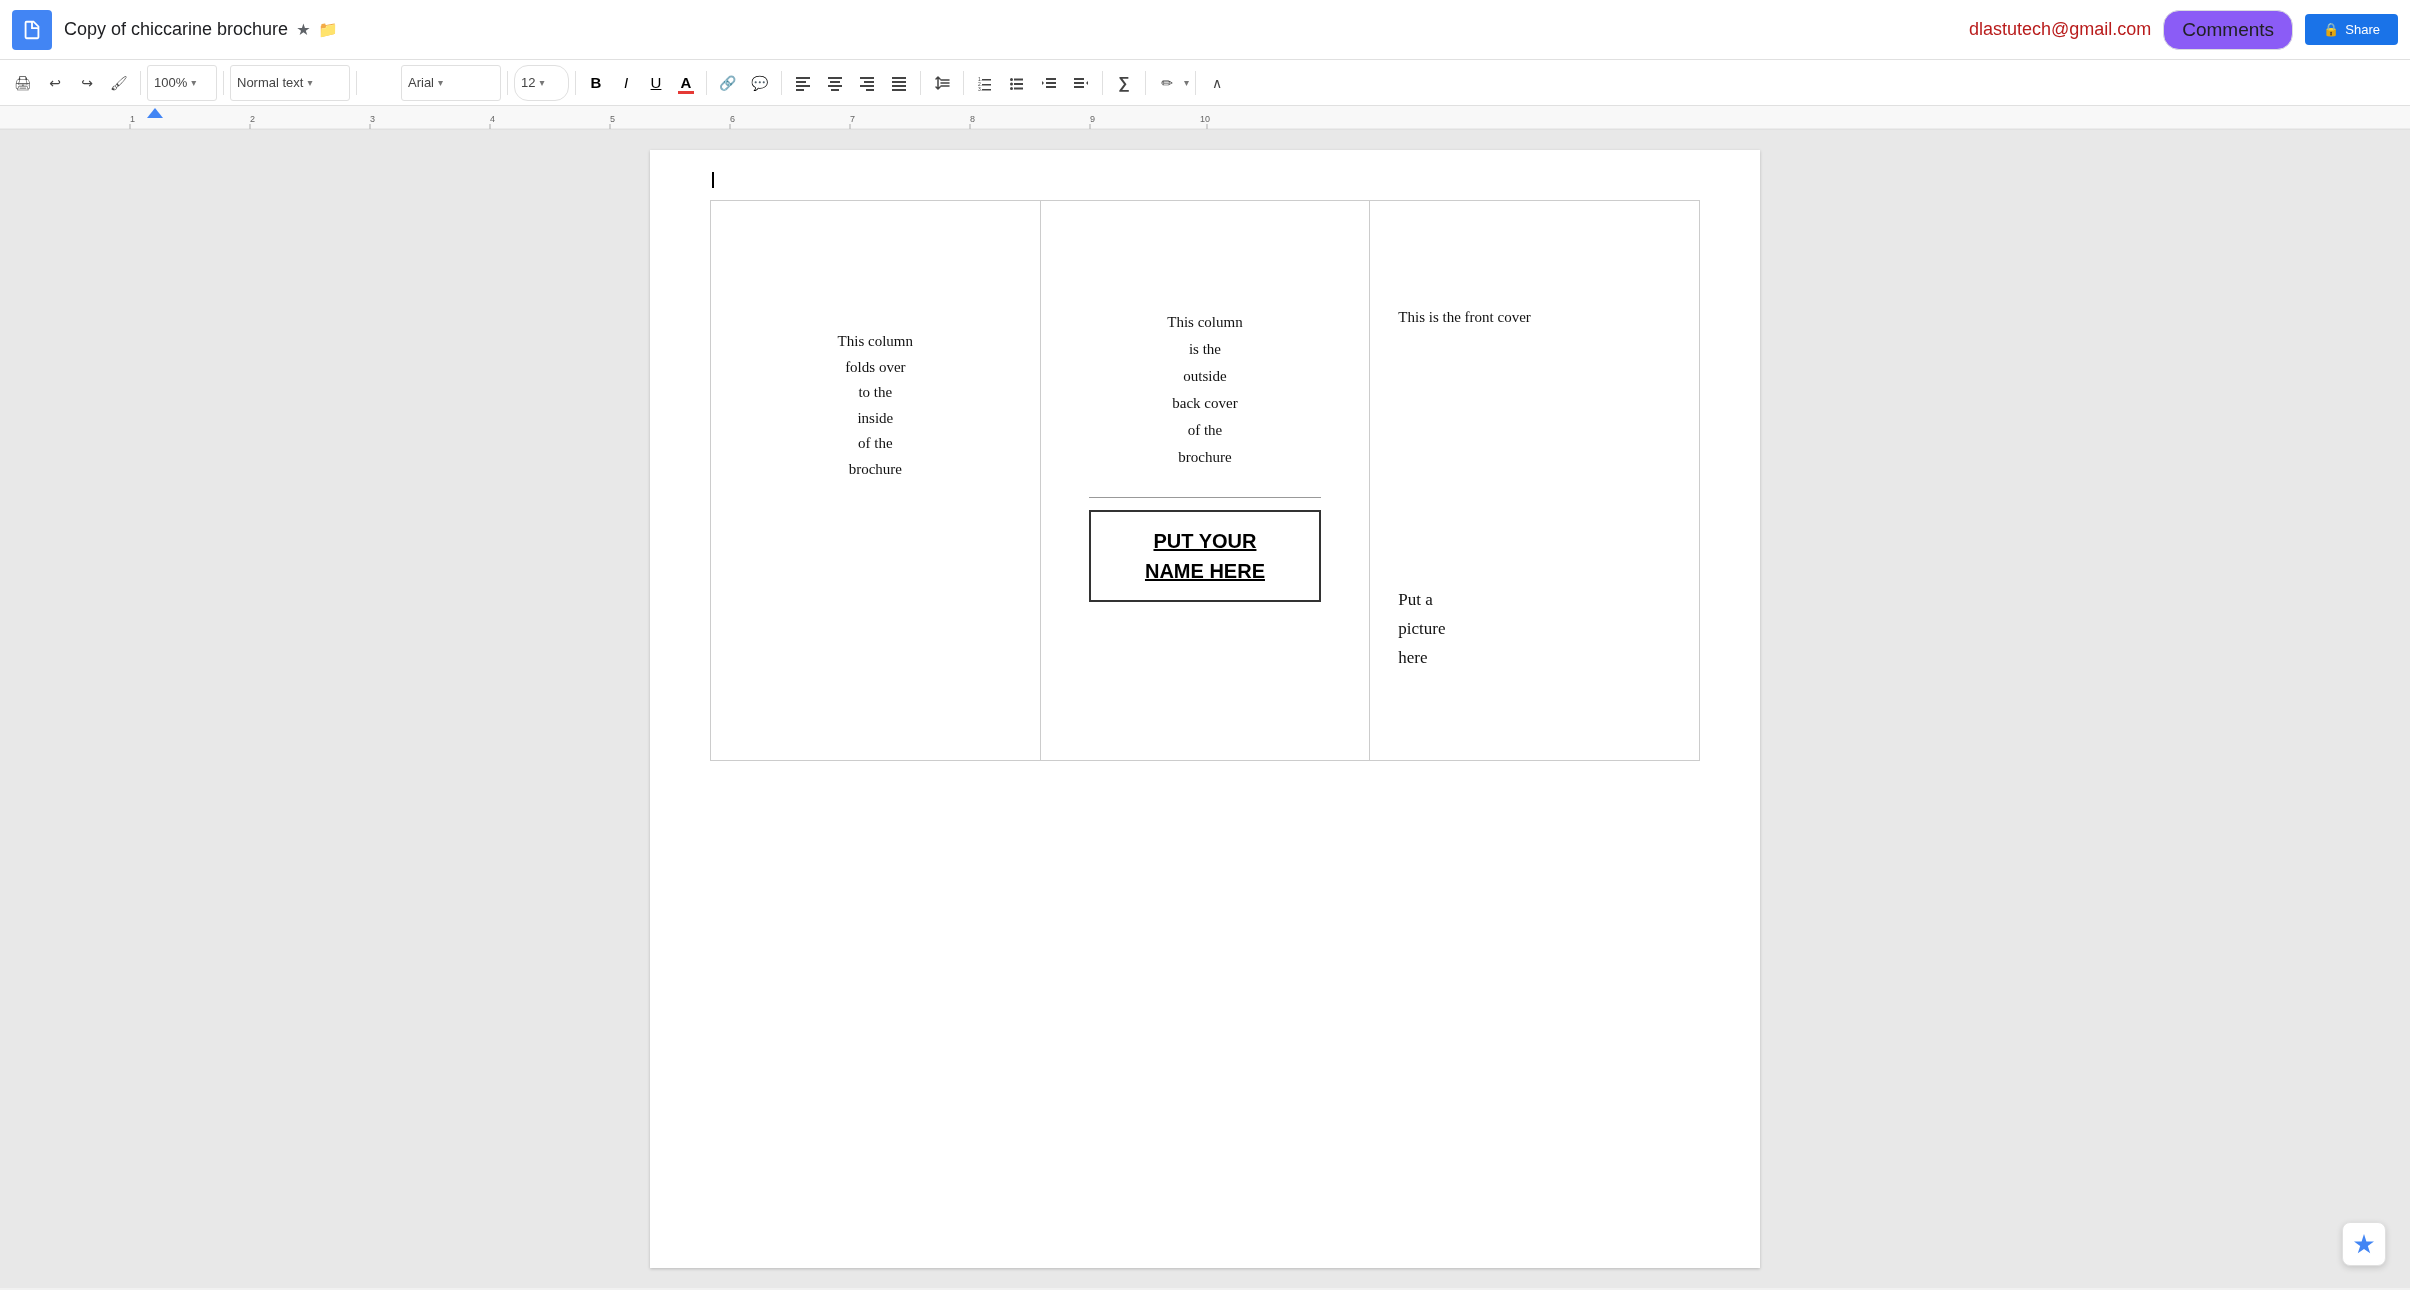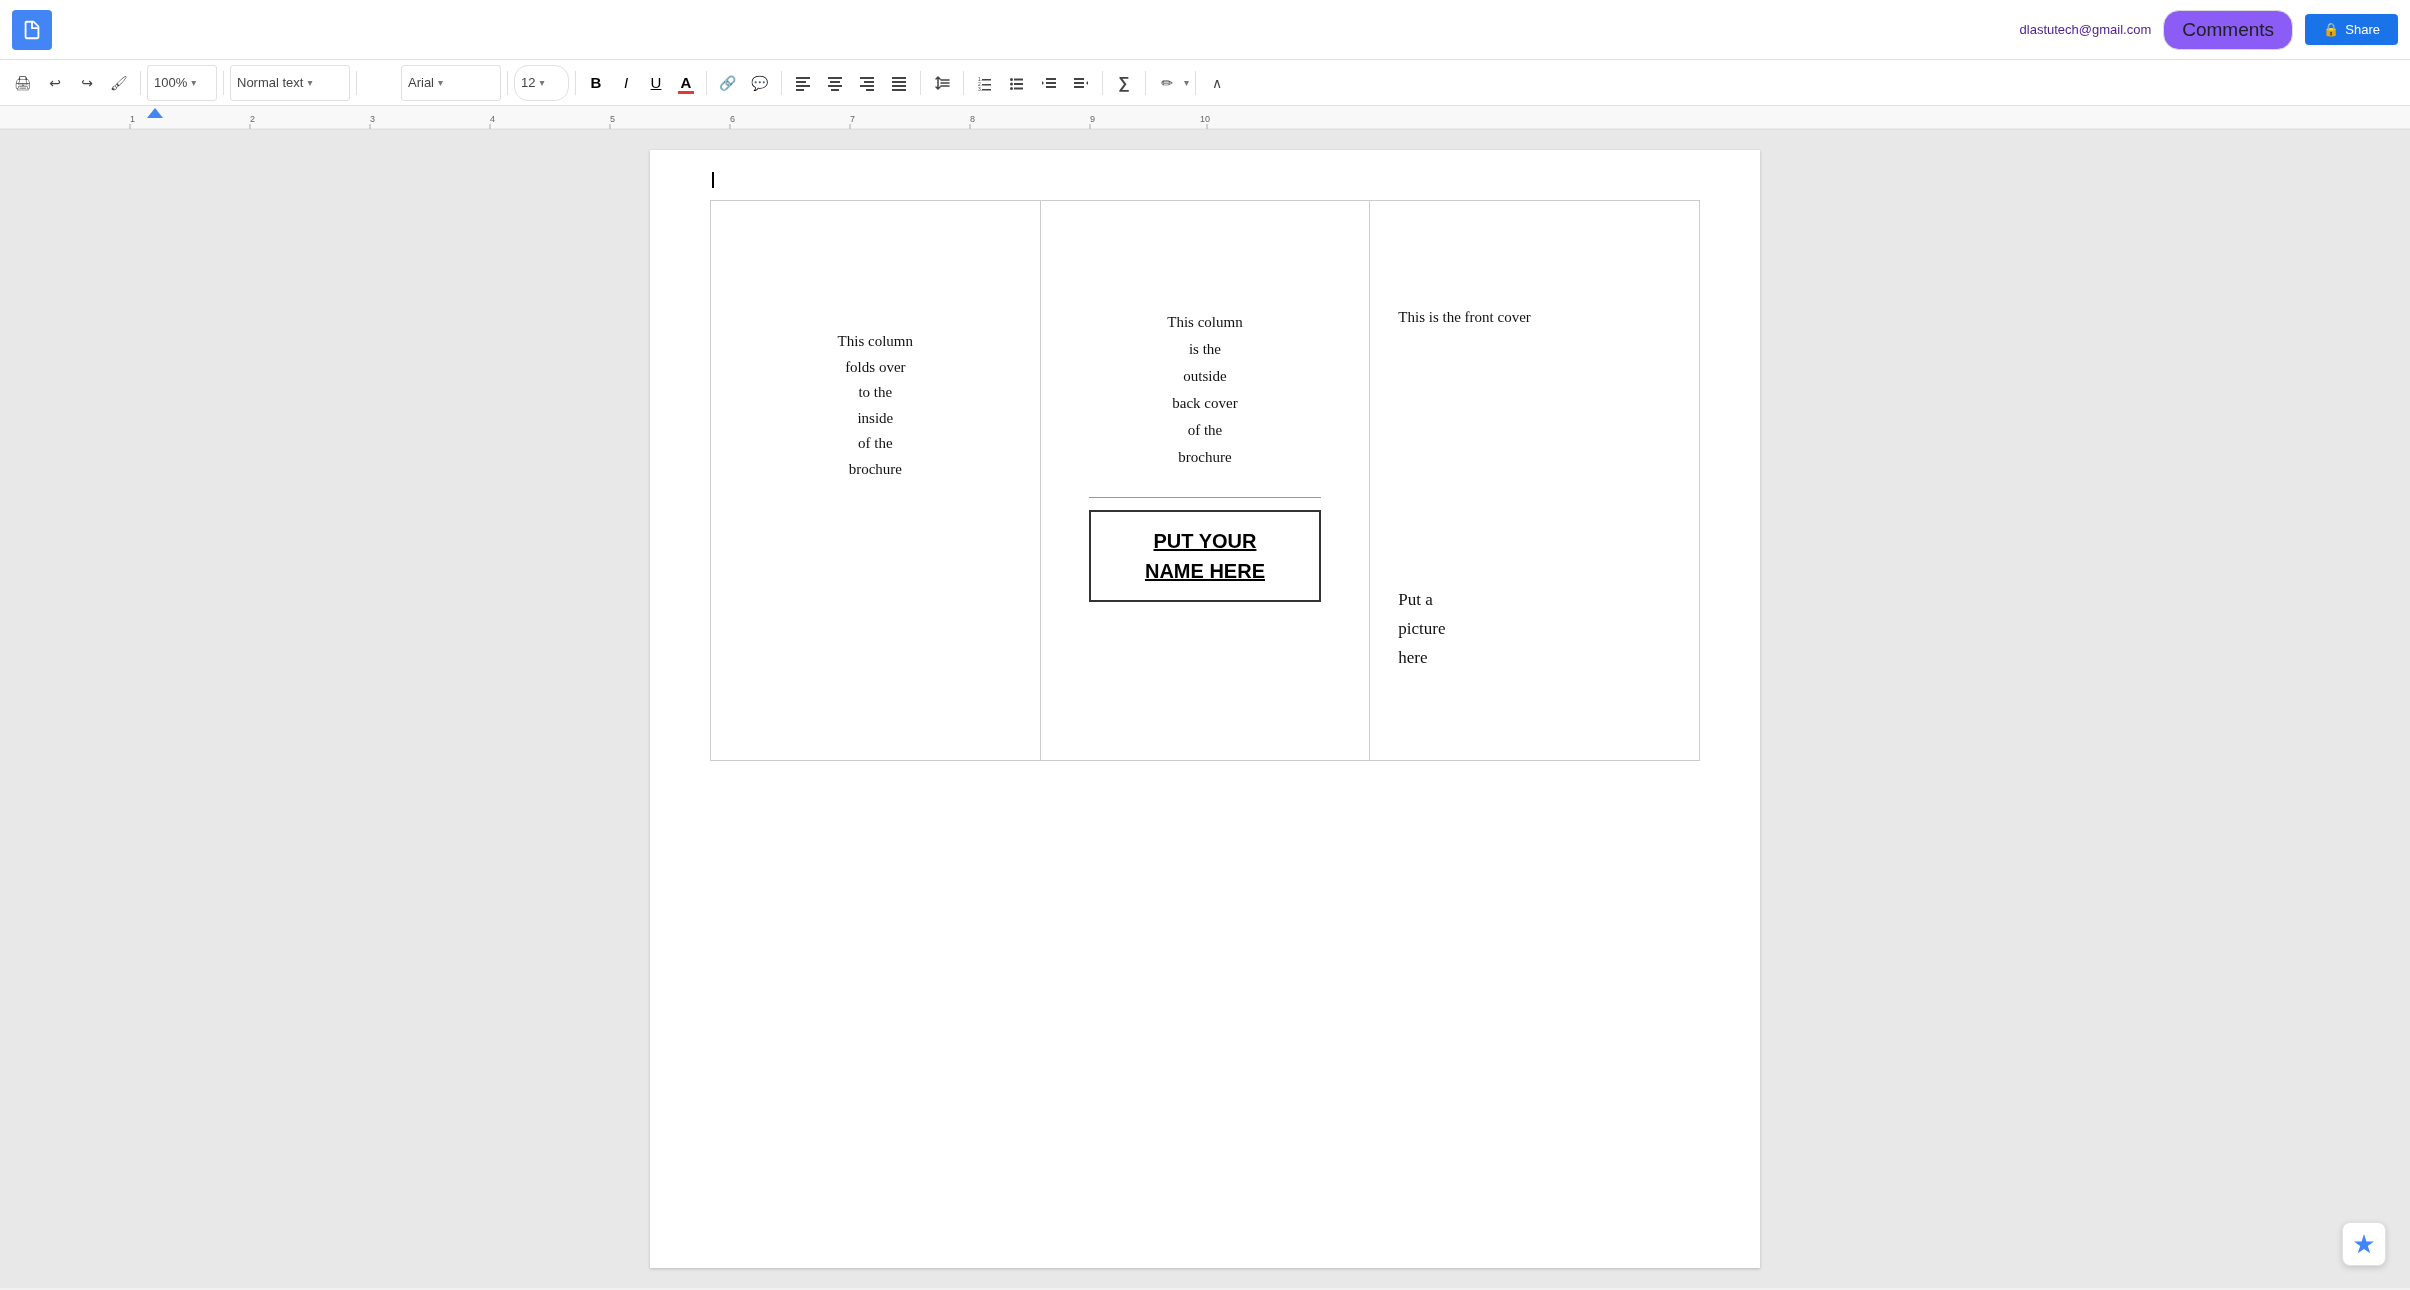--- a/index.html
+++ b/index.html
@@ -24,21 +24,21 @@
     }
     #app-icon svg { width: 22px; height: 22px; fill: white; }
     #doc-title-area { flex: 1; display: flex; flex-direction: column; justify-content: center; }
     #doc-title-row { display: flex; align-items: center; gap: 8px; }
     #doc-title { font-size: 18px; color: #202124; font-weight: 400; }
     #star-icon, #folder-icon { color: #5f6368; font-size: 16px; cursor: pointer; }
     #menu-bar { display: flex; gap: 4px; margin-top: 2px; }
     .menu-item { font-size: 13px; color: #202124; padding: 2px 8px; cursor: pointer; border-radius: 3px; }
     #save-status { font-size: 13px; color: #5f6368; margin-left: 16px; align-self: flex-end; padding-bottom: 4px; }
     #top-right { display: flex; align-items: center; gap: 12px; margin-left: auto; }
-    #user-email { font-size: 13px; color: #4c1d95; }
+    #user-email { font-size: 18px; color: #b91c1c; }
     #comments-btn {
       padding: 8px 18px; border: 1px solid #dadce0; border-radius: 16px;
       background: #8b5cf6; font-size: 19px; cursor: pointer; color: #202124;
     }
     #share-btn {
       padding: 8px 18px; border: none; border-radius: 4px;
       background: #1a73e8; color: white; font-size: 13px; cursor: pointer;
       display: flex; align-items: center; gap: 6px;
     }
 
@@ -198,20 +198,25 @@
 </head>
 <body>
 
 <div id="top-bar">
   <div id="app-icon">
     <svg viewBox="0 0 24 24">
         <path d="M14 2H6a2 2 0 00-2 2v16a2 2 0 002 2h12a2 2 0 002-2V8l-6-6zm-1 1.5L18.5 9H13V3.5zM6 20V4h5v7h7v9H6z"></path>
       </svg>
   </div>
   <div id="doc-title-area">
+    <div id="doc-title-row">
+      <span id="doc-title">Copy of chiccarine brochure</span>
+      <span id="star-icon">★</span>
+      <span id="folder-icon">📁</span>
+    </div>
   </div>
   <div id="top-right">
     <span id="user-email">dlastutech@gmail.com</span>
     <button id="comments-btn">Comments</button>
     <button id="share-btn">
       <span>🔒</span>
       <span>Share</span>
     </button>
   </div>
 </div>

